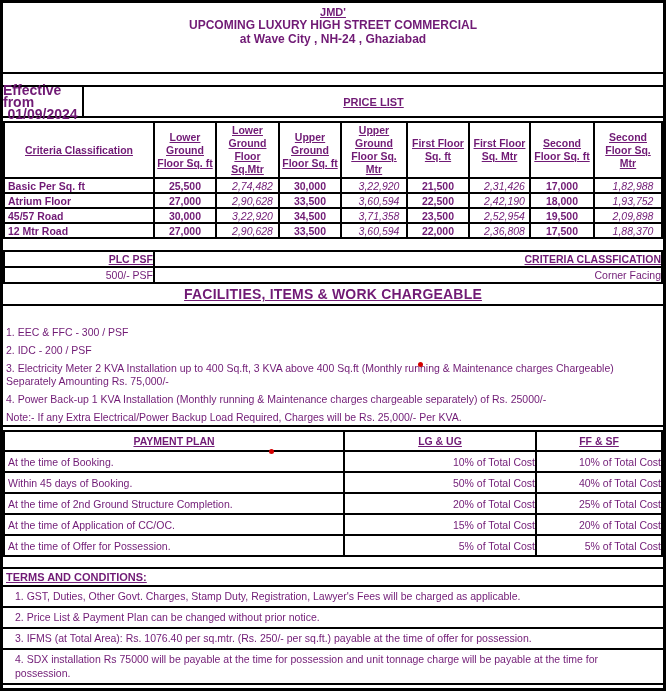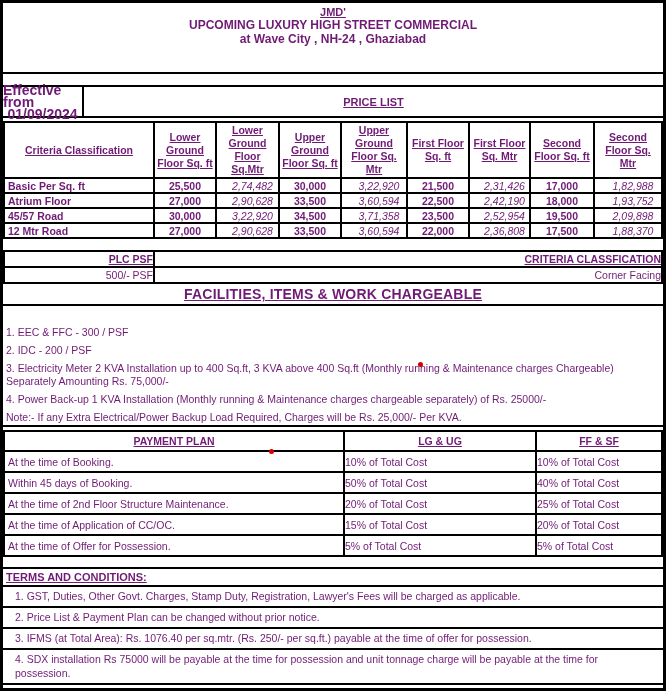--- a/index.html
+++ b/index.html
@@ -50,21 +50,21 @@
     display:flex; justify-content:center; align-items:center;
   }
   .fac-heading span { font-size:14px; font-weight:bold; text-decoration:underline; letter-spacing:0.2px; }
   .fac-items { height:99px; border-bottom:2px solid #000; padding:20px 4px 0 3px; position:relative; }
   .fac-items p { margin:0 0 5px 0; font-size:10.5px; line-height:13px; }
   .gap-b { height:3px; }
   
   .payment-table th { height:18px; text-align:center; vertical-align:middle; font-weight:bold; text-decoration:underline; }
   .payment-table td { height:19px; vertical-align:middle; }
   .payment-table td.stage { text-align:left; padding-left:3px;margin-left:41px; }
-  .payment-table td.pct { text-align:left; }
+  .payment-table td.pct { text-align:right; }
   .gap-c { height:10px; }
   
   .terms-box { border-top:2px solid #000; }
   .terms-heading {
     border-bottom:2px solid #000; padding:2px 0 2px 3px;
     font-size:11px; font-weight:bold; text-decoration:underline;
   }
   .term-item { border-bottom:2px solid #000; padding:2px 8px 3px 12px; font-size:10.5px; line-height:14px; }
   .term-item.tall { padding-bottom:10px; }
   
@@ -214,21 +214,21 @@
       <td class="stage">At the time of Booking.</td>
       <td class="pct">10% of Total Cost</td>
       <td class="pct">10% of Total Cost</td>
     </tr>
     <tr>
       <td class="stage">Within 45 days of Booking.</td>
       <td class="pct">50% of Total Cost</td>
       <td class="pct">40% of Total Cost</td>
     </tr>
     <tr>
-      <td class="stage">At the time of 2nd Floor Structure Maintenance.</td>
+      <td class="stage">At the time of 2nd Ground Structure Completion.</td>
       <td class="pct">20% of Total Cost</td>
       <td class="pct">25% of Total Cost</td>
     </tr>
     <tr>
       <td class="stage">At the time of Application of CC/OC.</td>
       <td class="pct">15% of Total Cost</td>
       <td class="pct">20% of Total Cost</td>
     </tr>
     <tr>
       <td class="stage">At the time of Offer for Possession.</td>

